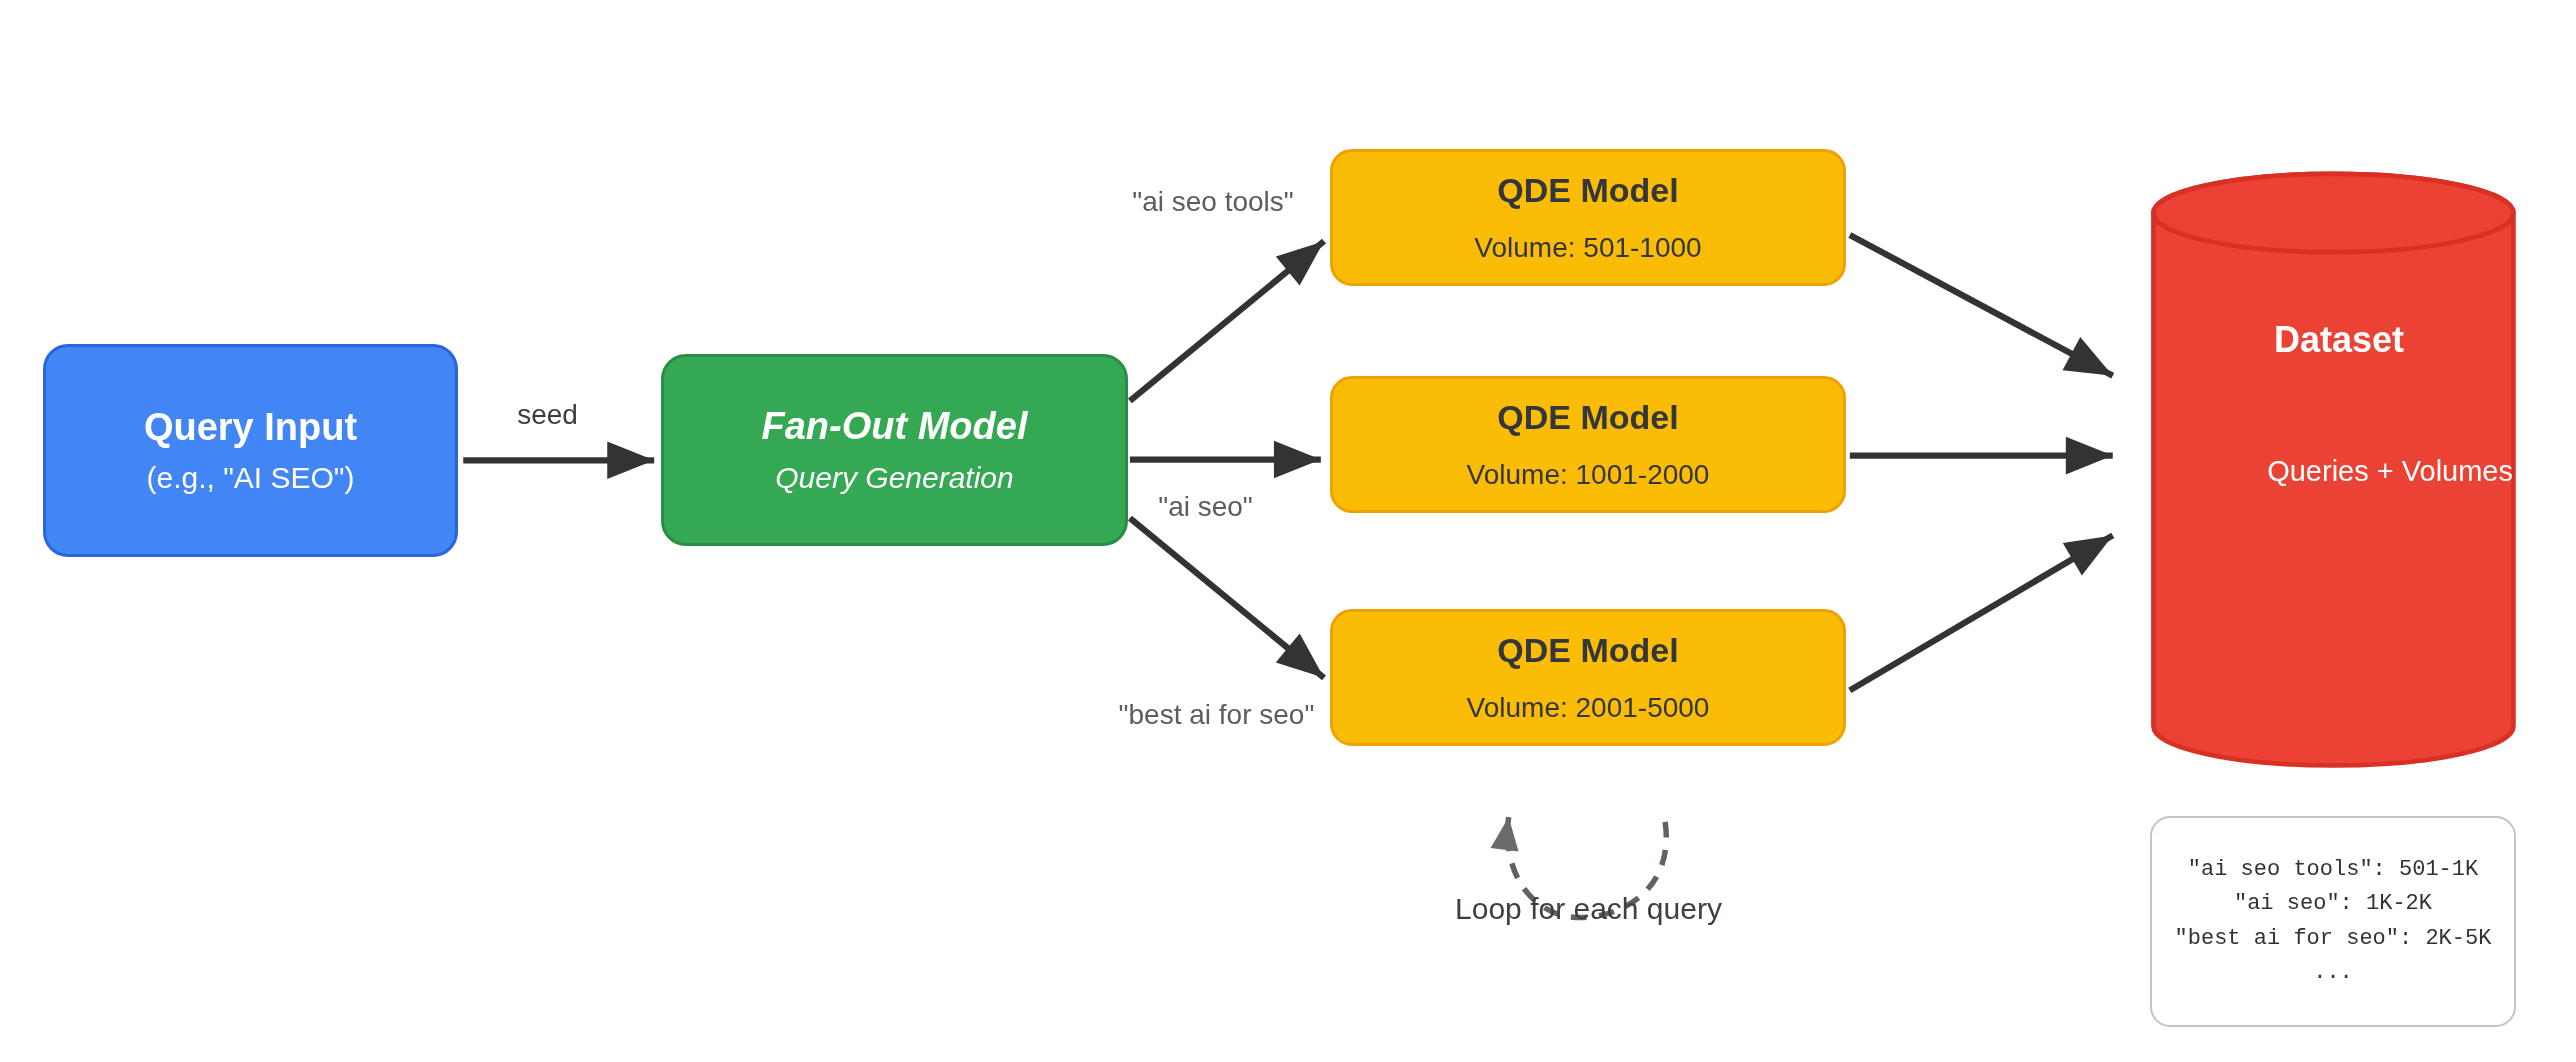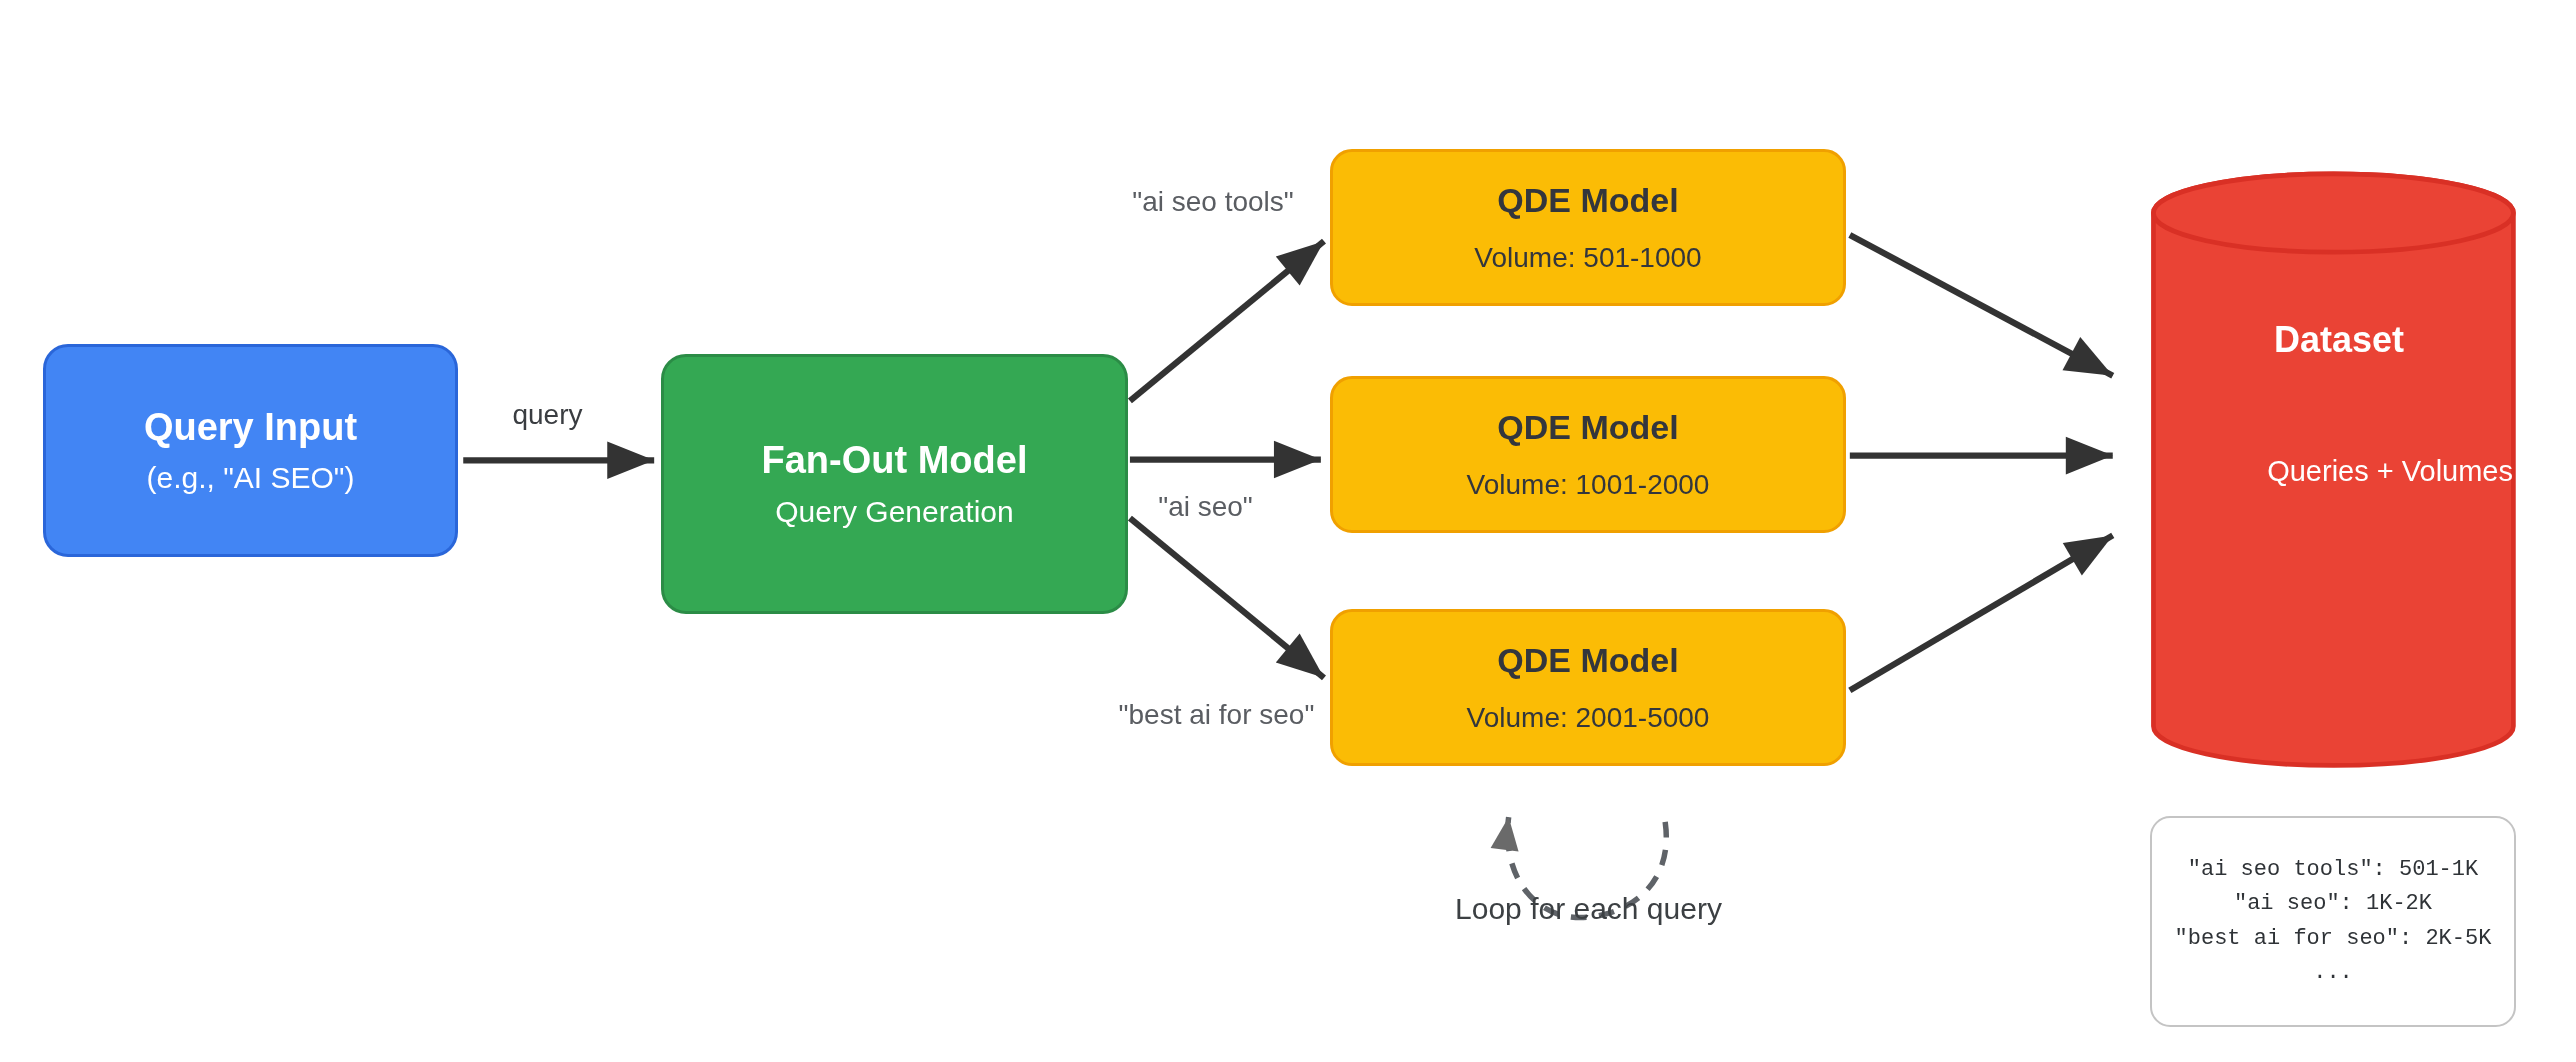--- a/index.html
+++ b/index.html
@@ -5,26 +5,26 @@
   html, body { margin: 0; padding: 0; background: #ffffff; }
   body { width: 2576px; height: 1063px; font-family: "Liberation Sans", sans-serif; }
   .canvas { position: relative; width: 2576px; height: 1063px; overflow: hidden; background: #ffffff; }
   svg.edges { position: absolute; left: 0; top: 0; width: 2576px; height: 1063px; }
 
   .node { position: absolute; display: flex; flex-direction: column; align-items: center;
           justify-content: center; box-sizing: border-box; text-align: center; }
   .node .title { font-weight: bold; }
   .node.blue  { left: 43px;  top: 344px; width: 415px; height: 213px; background: #4285F4;
                 border: 3.9px solid #2a66d9; border-radius: 25px; color: #ffffff; }
-  .node.green { left: 661px; top: 354px; width: 467px; height: 260px; background: #34A853;
-                border: 3.9px solid #2b8c46; border-radius: 25px; color: #ffffff; }
+  .node.green { left: 661px; top: 354px; width: 467px; height: 192px; background: #34A853;
+                border: 3.9px solid #2b8c46; border-radius: 25px; color: #ffffff; font-style: italic; }
   .node.blue .title, .node.green .title { font-size: 38px; }
   .node.blue .subtitle, .node.green .subtitle { font-size: 30px; margin-top: 12.5px; }
 
-  .node.orange { left: 1330px; width: 516px; height: 157px; background: #FBBC05;
+  .node.orange { left: 1330px; width: 516px; height: 137px; background: #FBBC05;
                  border: 3.9px solid #f0a000; border-radius: 22px; color: #33363d; }
   .node.orange .title { font-size: 34px; }
   .node.orange .subtitle { font-size: 28px; margin-top: 22px; }
   .qde1 { top: 149px; } .qde2 { top: 376px; } .qde3 { top: 609px; }
 
   .edge-label { position: absolute; font-size: 28px; color: #5a5d62; text-align: center; }
   .seed-label { color: #3a3d41; }
   .loop-label { position: absolute; font-size: 30px; color: #3c4043;
                 text-align: center; }
 
@@ -86,21 +86,21 @@
   </div>
   <div class="node orange qde2">
     <div class="title">QDE Model</div>
     <div class="subtitle">Volume: 1001-2000</div>
   </div>
   <div class="node orange qde3">
     <div class="title">QDE Model</div>
     <div class="subtitle">Volume: 2001-5000</div>
   </div>
 
-  <div class="edge-label seed-label" style="left:477px; top:399px; width:141px;">query</div>
+  <div class="edge-label seed-label" style="left:477px; top:399px; width:141px;">seed</div>
   <div class="edge-label" style="left:1119px; top:186px; width:188px;">"ai seo tools"</div>
   <div class="edge-label" style="left:1135px; top:491px; width:141px;">"ai seo"</div>
   <div class="edge-label" style="left:1103px; top:699px; width:227px;">"best ai for seo"</div>
 
   <div class="loop-label" style="left:1432px; top:892px; width:313px;">Loop for each query</div>
 
   <div class="cyl-title">Dataset</div>
   <div class="cyl-subtitle">Queries + Volumes</div>
 
   <div class="code-box">

